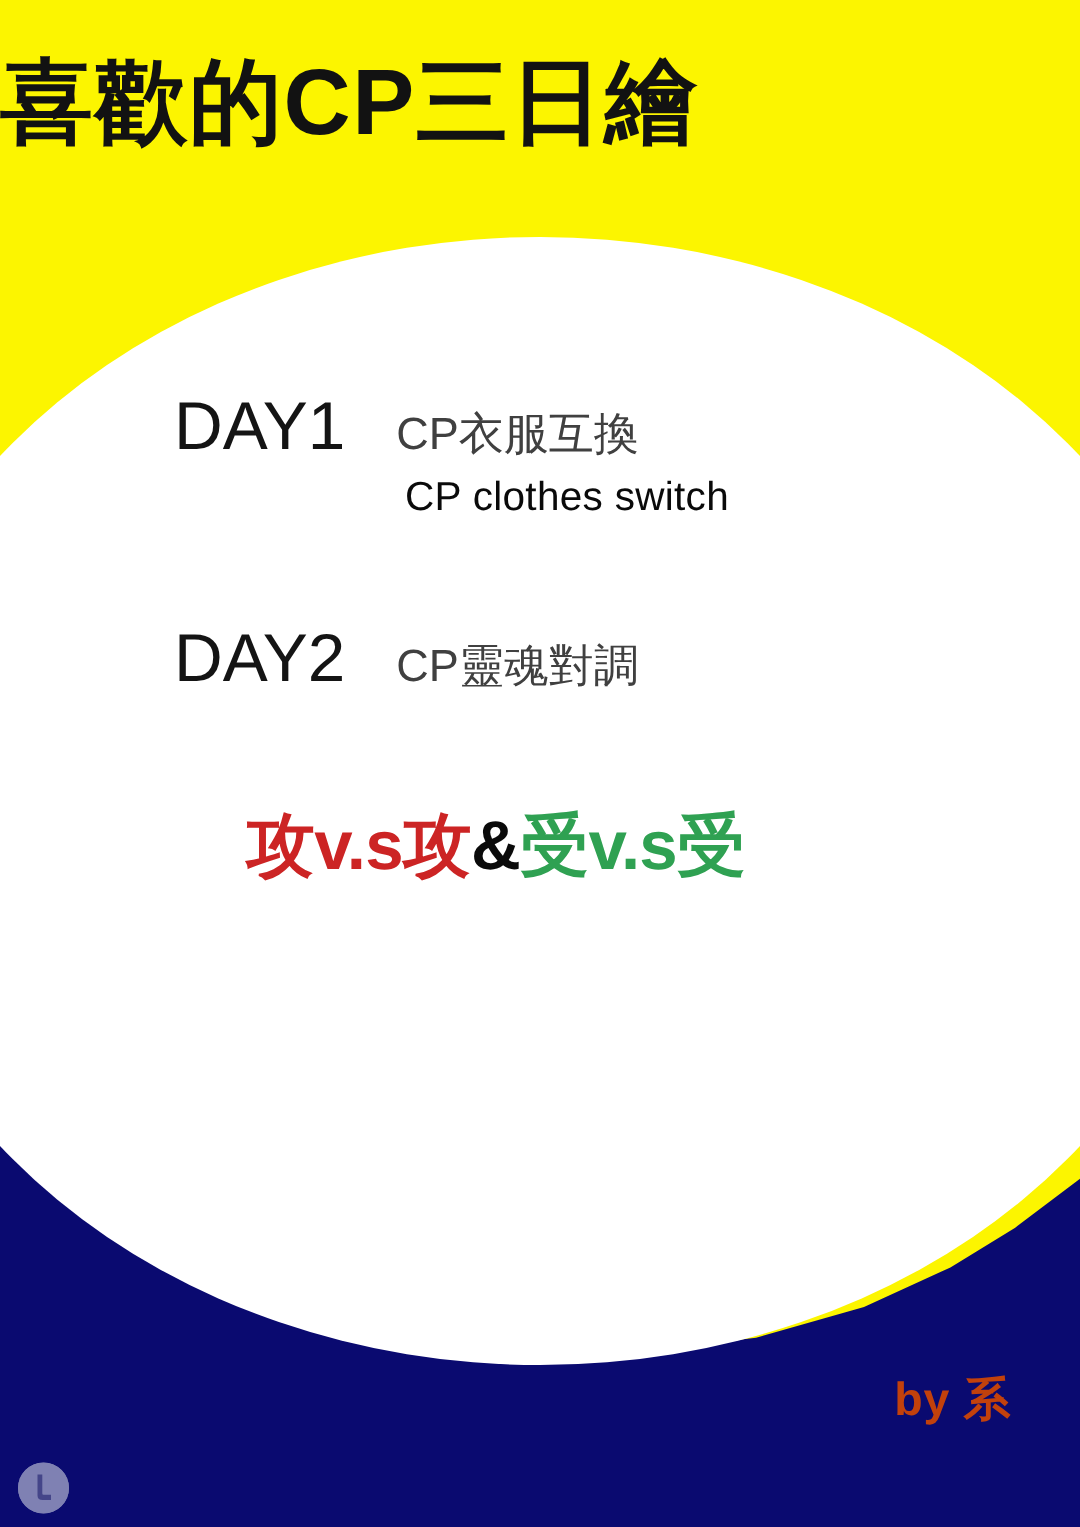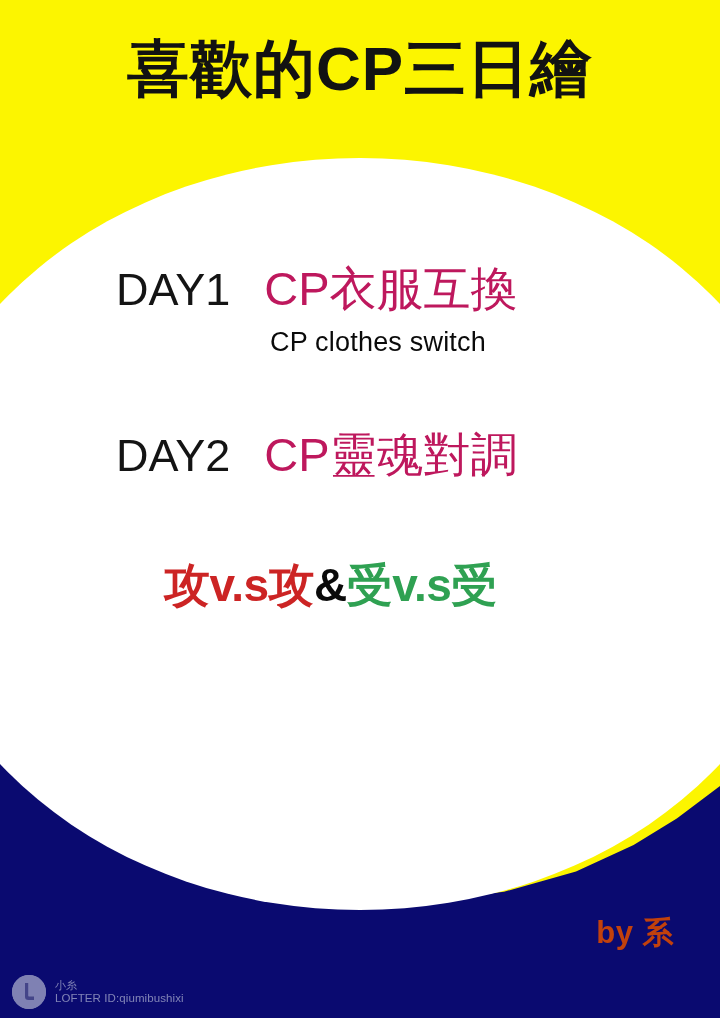--- a/index.html
+++ b/index.html
@@ -47,21 +47,21 @@
     background: #FFFFFF;
     border-radius: 50%;
   }
 
   
   .title-wrap {
     position: absolute;
     left: 0;
     top: 36px;
     width: 720px;
-    text-align: center;
+    text-align: left;
     z-index: 6;
   }
   .title {
     display: inline-block;
     font-size: 62px;
     line-height: 1.05;
     font-weight: 700;
     color: #121212;
     letter-spacing: 1px;
     white-space: nowrap;
@@ -89,23 +89,23 @@
     padding-left: 68px;
     white-space: nowrap;
   }
   .day-label {
     font-size: 45px;
     font-weight: 400;
     color: #141414;
     letter-spacing: 0px;
   }
   .day-text {
-    font-size: 47px;
-    font-weight: 400;
-    color: #be185d;
+    font-size: 30px;
+    font-weight: 400;
+    color: #404040;
     margin-left: 34px;
     letter-spacing: 0px;
   }
   .day-sub {
     padding-left: 222px;
     margin-top: 6px;
     font-size: 27px;
     font-weight: 400;
     color: #0A0A0A;
     letter-spacing: 0.2px;
@@ -215,19 +215,15 @@
 
   <div class="signature">by 系</div>
 
   <div class="watermark">
     <span class="wm-logo">
       <svg width="34" height="34" viewBox="0 0 34 34" aria-hidden="true">
         <circle cx="17" cy="17" r="17" fill="#C7CBDD"></circle>
         <path d="M13 8 L13 22 Q13 25 16.5 25 L22 25 L22 21.5 L17 21.5 Q16.2 21.5 16.2 20.6 L16.2 8 Z" fill="#1A1A60" opacity="0.55"></path>
       </svg>
     </span>
-    <span class="wm-text">
-      <span class="wm-name">小糸</span>
-      <span class="wm-id">LOFTER ID:qiumibushixi</span>
-    </span>
   </div>
 
 </div>
 
 </body></html>

